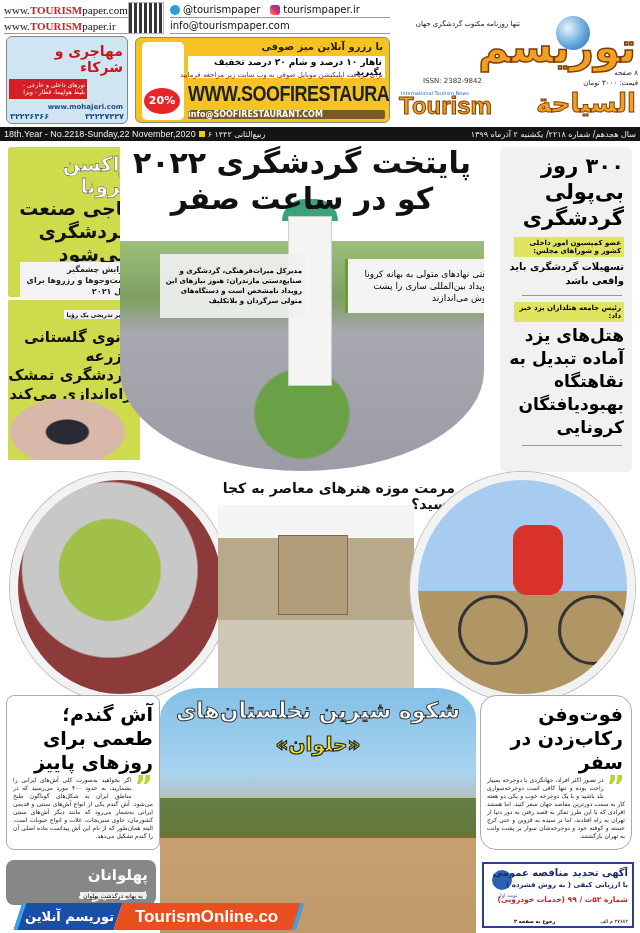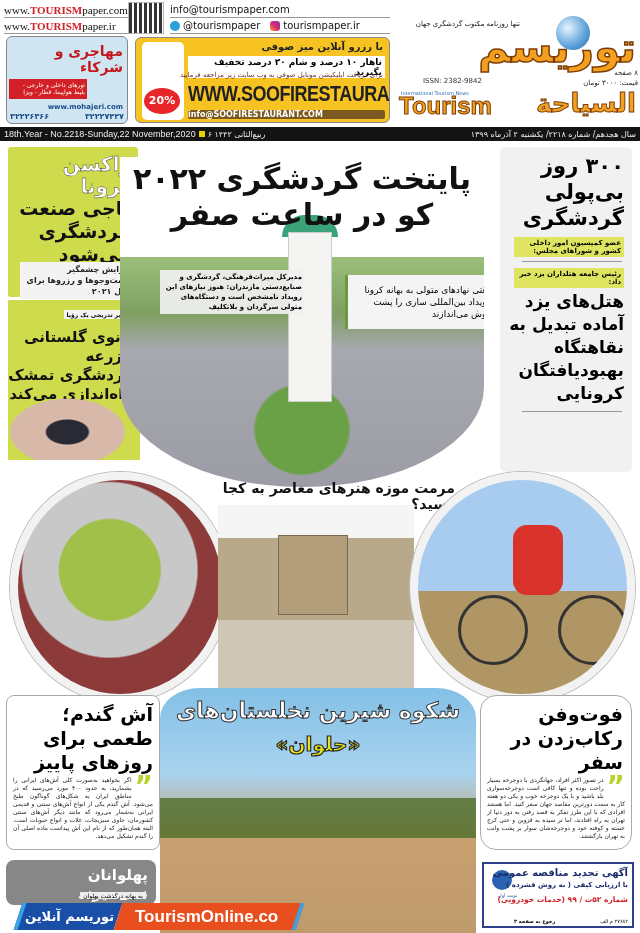--- a/index.html
+++ b/index.html
@@ -44,29 +44,29 @@
 
 .lc-top{left:8px;top:147px;width:130px;height:150px;background:#cedb4c;border-radius:3px}
 .lc-top .k{font-size:20px;font-weight:bold;color:#fff;-webkit-text-stroke:0.4px #333;text-align:right;padding:6px 6px 0;line-height:22px}
 .lc-top .h{font-size:19px;font-weight:bold;color:#111;text-align:right;padding:0 8px;line-height:23px}
 .lc-top .sub{position:absolute;left:12px;right:2px;top:115px;background:#f3f3f3;font-size:8px;font-weight:bold;text-align:right;padding:2px 4px;line-height:11px;color:#222}
 .lc-bot{left:8px;top:300px;width:132px;height:160px;background:#cedb4c;overflow:hidden}
 .lc-bot .tag{position:absolute;right:8px;top:10px;background:#f4f4f4;font-size:6px;font-weight:bold;padding:1px 3px}
 .lc-bot .h{position:absolute;right:8px;top:28px;font-size:15px;font-weight:bold;text-align:right;line-height:19px;color:#111}
 .lc-bot .hands{position:absolute;left:0;right:0;bottom:0;height:70px;background:radial-gradient(ellipse at 45% 60%,#2a2a35 0 20%,#d8b8a8 22% 55%,transparent 57%)}
 
-.hero{left:120px;top:157px;width:364px;height:330px;overflow:hidden;border-radius:0 0 200px 200px/0 0 110px 110px}
+.hero{left:120px;top:141px;width:364px;height:330px;overflow:hidden;border-radius:0 0 200px 200px/0 0 110px 110px}
 .hero-sky{position:absolute;left:0;top:0;right:0;height:120px;background:#fff}
 .hero-photo{position:absolute;left:0;top:100px;right:0;bottom:0;background:
  radial-gradient(ellipse at 50% 75%,#6aa146 0 18%,transparent 19%),
  linear-gradient(180deg,#9bbf7a 0,#7f9f62 25%,#a8a8b0 40%,#9c9ca6 100%)}
 .tower{position:absolute;left:168px;top:75px;width:44px;height:170px;background:#f4f4f2;border:1px solid #ccc}
 .tower-top{position:absolute;left:162px;top:58px;width:56px;height:22px;background:#3aa37a;border-radius:28px 28px 0 0}
 .hero-title{position:absolute;left:0;right:0;top:4px;text-align:center;font-size:30px;font-weight:bold;color:#111;line-height:36px;z-index:2}
-.hero-cap1{position:absolute;left:40px;top:113px;width:145px;background:rgba(240,240,240,.92);font-size:7px;padding:2px 3px;line-height:10px;z-index:2;font-weight:bold}
+.hero-cap1{position:absolute;left:40px;top:113px;width:145px;background:rgba(240,240,240,.92);font-size:7px;padding:12px 3px;line-height:10px;z-index:2;font-weight:bold}
 .hero-cap2{position:absolute;left:225px;top:118px;width:150px;background:#f4f4f4;font-size:9px;font-weight:normal;text-align:right;padding:9px 4px;line-height:12px;z-index:2;border-left:3px solid #6b9b3c}
 
 .rc{left:500px;top:147px;width:132px;height:325px;background:#f1f1f1;border-radius:6px}
 .rc .h1{text-align:right;font-size:21px;font-weight:bold;line-height:26px;padding:6px 8px 0}
 .rc .tag{margin:6px 8px 0 14px;background:#dfe560;font-size:7px;text-align:right;padding:2px 3px;font-weight:bold}
 .rc .s{font-size:10px;font-weight:bold;text-align:right;padding:3px 8px;line-height:14px}
 .rc .line{height:1px;background:#999;margin:4px 10px 0 22px;position:relative}
 .rc .h2{text-align:right;font-size:17px;font-weight:bold;line-height:23px;padding:2px 8px}
 
 .circle{border-radius:50%;overflow:hidden;border:8px solid #f2f2f2;box-shadow:0 0 0 1px #bbb}
@@ -107,26 +107,26 @@
 </head>
 <body>
 
 <div class="abs hdr-links">
   <div class="hdr-link">www.<b>TOURISM</b>paper.com</div>
   <div class="hdr-link">www.<b>TOURISM</b>paper.ir</div>
 </div>
 <div class="abs qr"></div>
 <div class="abs social">
   <div class="social-row">
-      <span>info@tourismpaper.com</span>
-    </div>
-  <div class="social-row">
     <span><span class="ico-tg"></span><span>@tourismpaper</span></span>
     <span><span class="ico-ig"></span><span>tourismpaper.ir</span></span>
   </div>
+  <div class="social-row">
+      <span>info@tourismpaper.com</span>
+    </div>
 </div>
 
 <div class="abs ad-mohajeri rtl">
   <div class="t">مهاجری و شرکاء</div>
   <div class="red">تورهای داخلی و خارجی - بلیط هواپیما، قطار - ویزا</div>
   <div class="web">www.mohajeri.com</div>
   <div class="ph">
     <span>۳۲۲۲۷۴۲۷</span>
     <span>۳۲۲۲۶۳۶۶</span>
   </div>
@@ -178,20 +178,21 @@
   <div class="tower-top"></div>
   <div class="tower"></div>
   <div class="hero-title rtl">پایتخت گردشگری ۲۰۲۲ کو در ساعت صفر</div>
   <div class="hero-cap1 rtl">مدیرکل میراث‌فرهنگی، گردشگری و صنایع‌دستی مازندران: هنوز نیازهای این رویداد نامشخص است و دستگاه‌های متولی سرگردان و بلاتکلیف</div>
   <div class="hero-cap2 rtl">وقتی نهادهای متولی به بهانه کرونا رویداد بین‌المللی ساری را پشت گوش می‌اندازند</div>
 </div>
 
 <div class="abs rc rtl">
   <div class="h1">۳۰۰ روز بی‌پولی گردشگری</div>
   <div class="tag">عضو کمیسیون امور داخلی کشور و شوراهای مجلس:</div>
+  <div class="s">تسهیلات گردشگری باید واقعی باشد</div>
   <div class="line"></div>
   <div class="tag">رئیس جامعه هتلداران یزد خبر داد:</div>
   <div class="h2">هتل‌های یزد آماده تبدیل به نقاهتگاه بهبودیافتگان کرونایی</div>
   <div class="line"></div>
 </div>
 
 <div class="abs circle food"></div>
 <div class="abs museum-title">مرمت موزه هنرهای معاصر به کجا رسید؟</div>
 <div class="abs museum">
     <div class="bld"></div>

